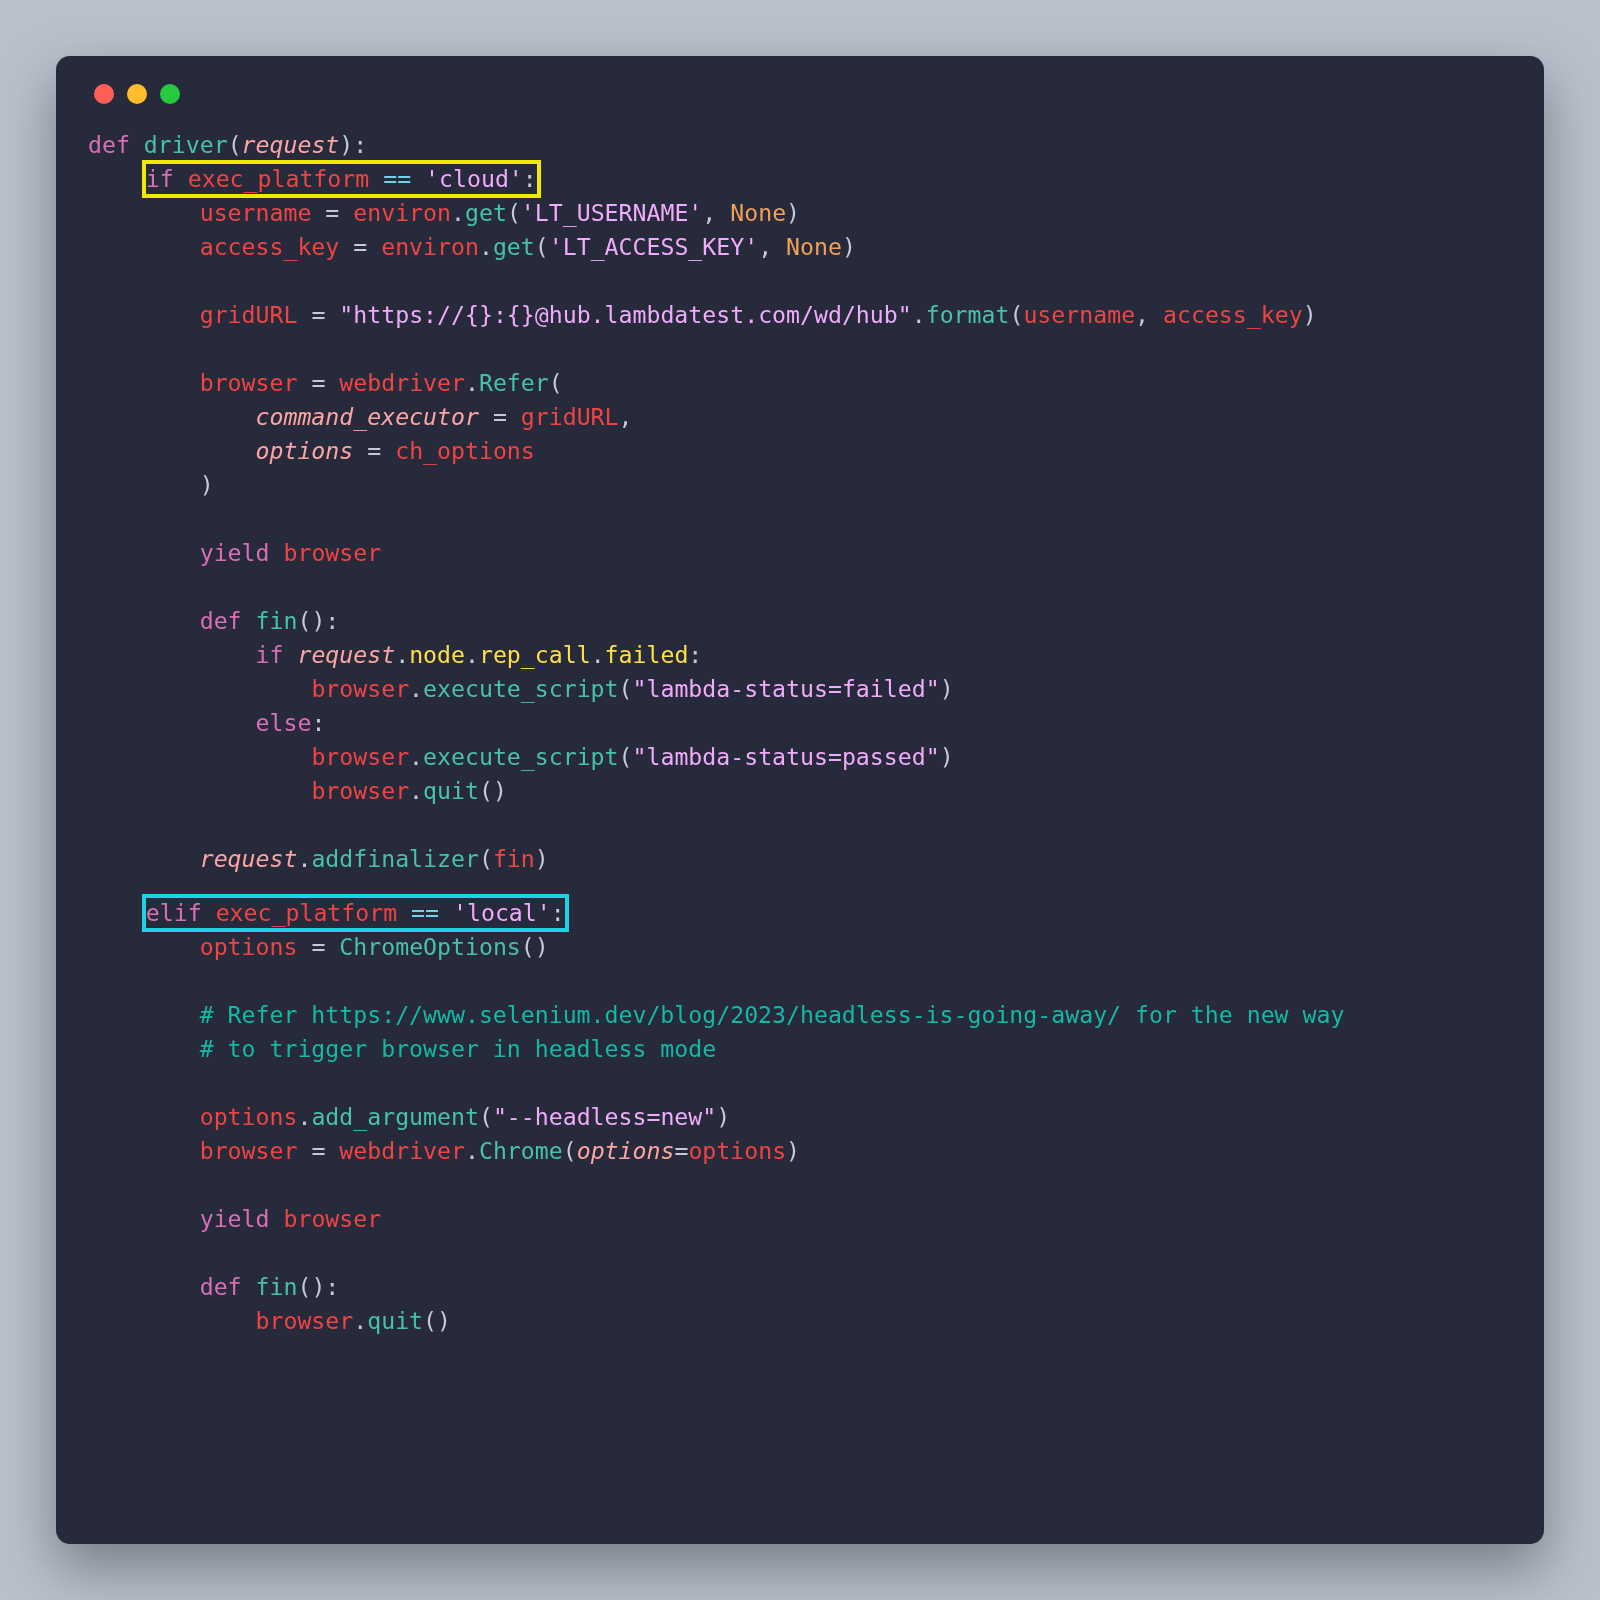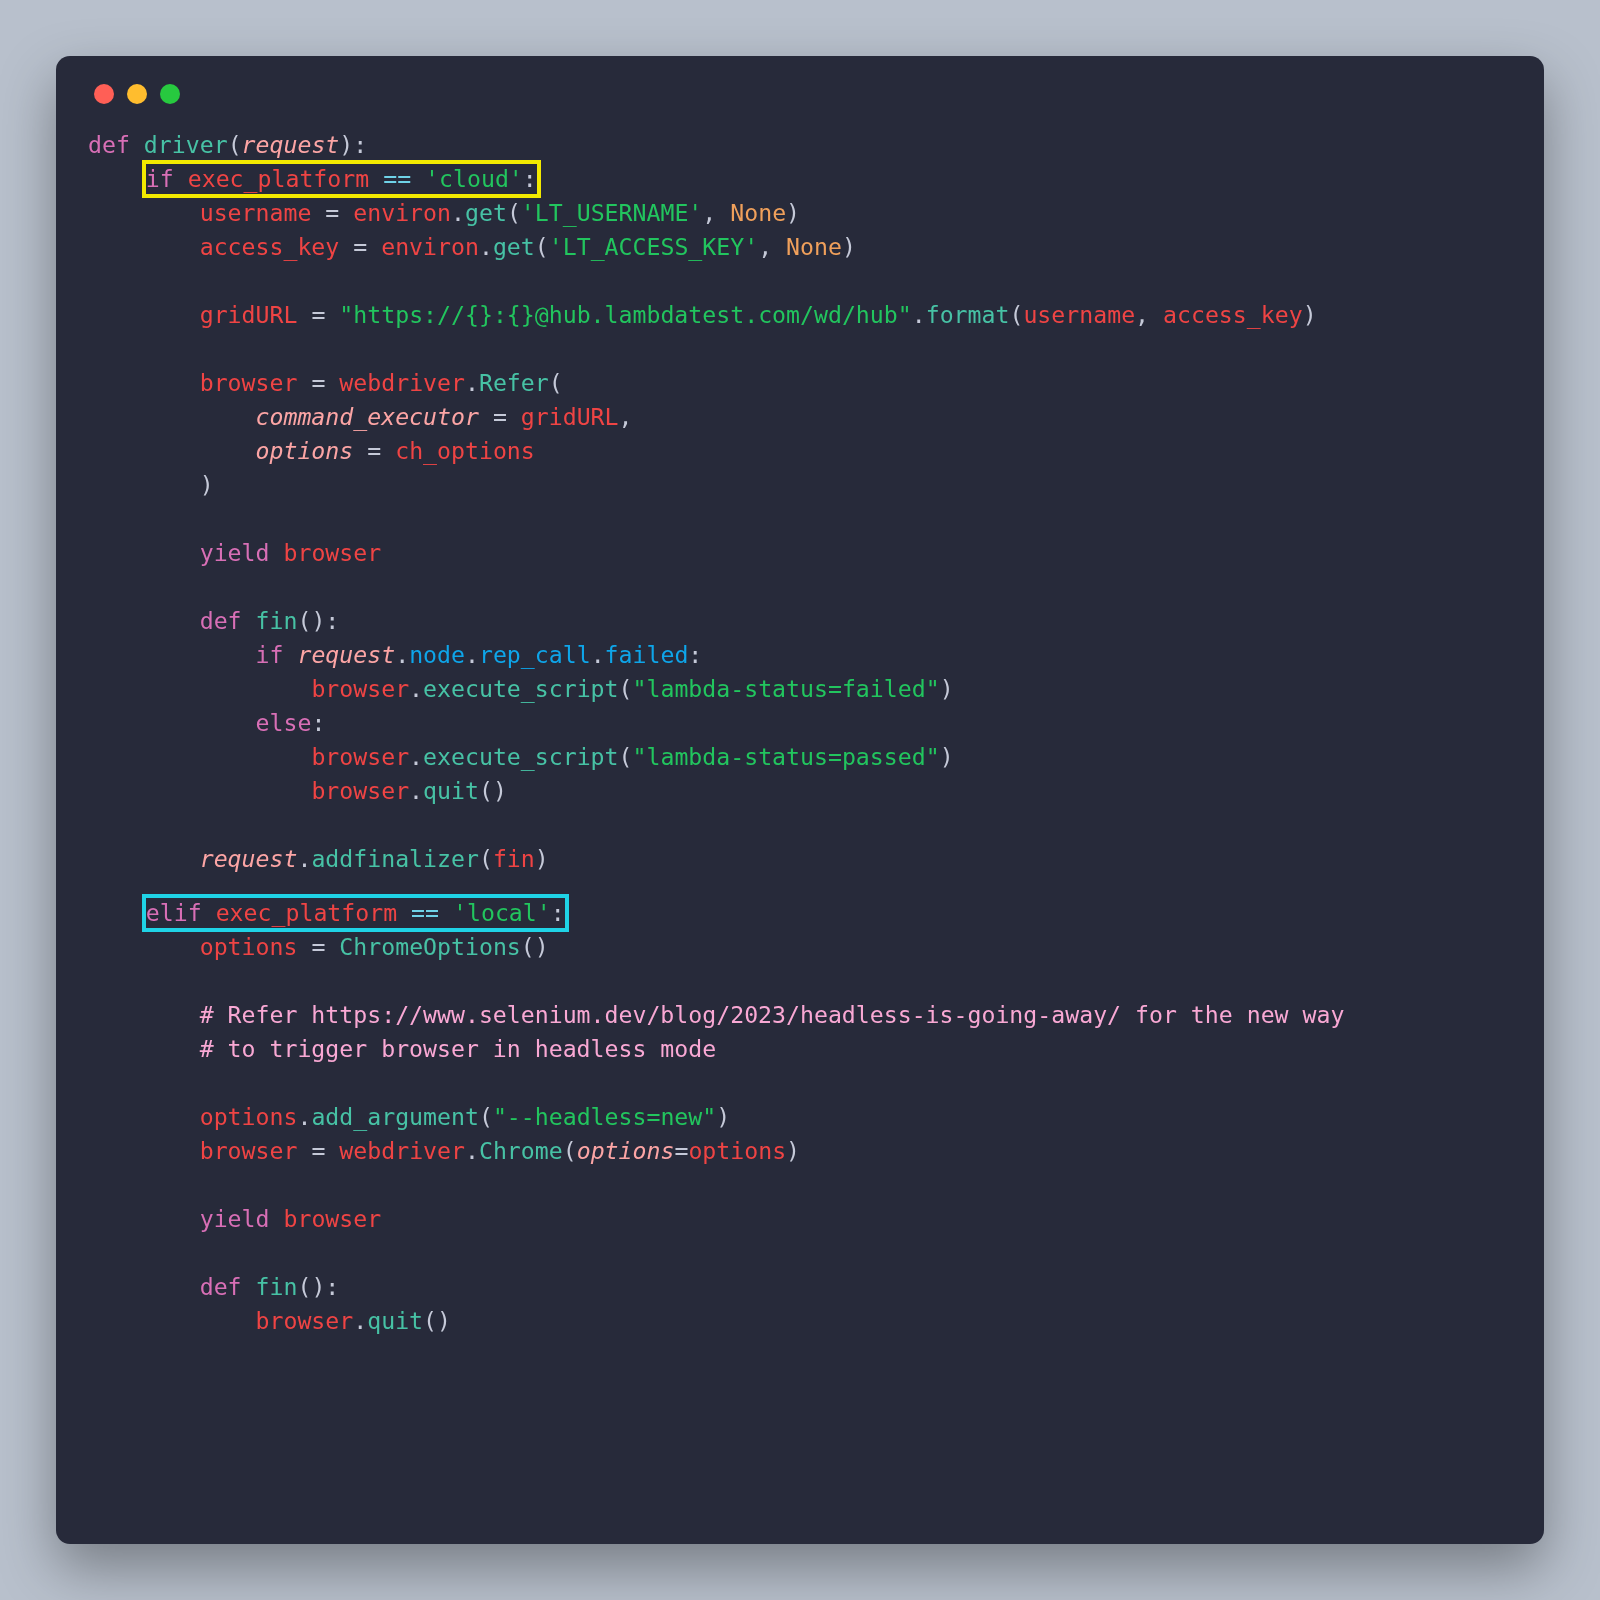--- a/index.html
+++ b/index.html
@@ -39,26 +39,26 @@
     font-size: 23.2px;
     line-height: 34px;
     color: #e9ecf7;
     font-family: inherit;
     white-space: pre;
   }
   .kw { color: #d86fb6; }          
   .fn { color: #47c2a5; margin-top: 20px; }          
   .id { color: #ef4444; }          
   .param { color: #fca5a5; font-style: italic; } 
-  .str { color: #22c55e; }         
+  .str { color: #f0abfc; }         
   .builtin { color: #f0a05b; }     
   .punct { color: #c5c9d8; }       
   .op { color: #6fd3e8; }          
-  .cmt { color: #f9a8d4; }         
-  .attr { color: #0ea5e9; }
+  .cmt { color: #14b8a6; }         
+  .attr { color: #fde047; }
 
   .hl-box {
     position: relative;
     display: inline-block;
   }
   .hl-yellow {
     outline: 4px solid #f2e900;
     outline-offset: -2px;
     padding: 0 2px;
   }

